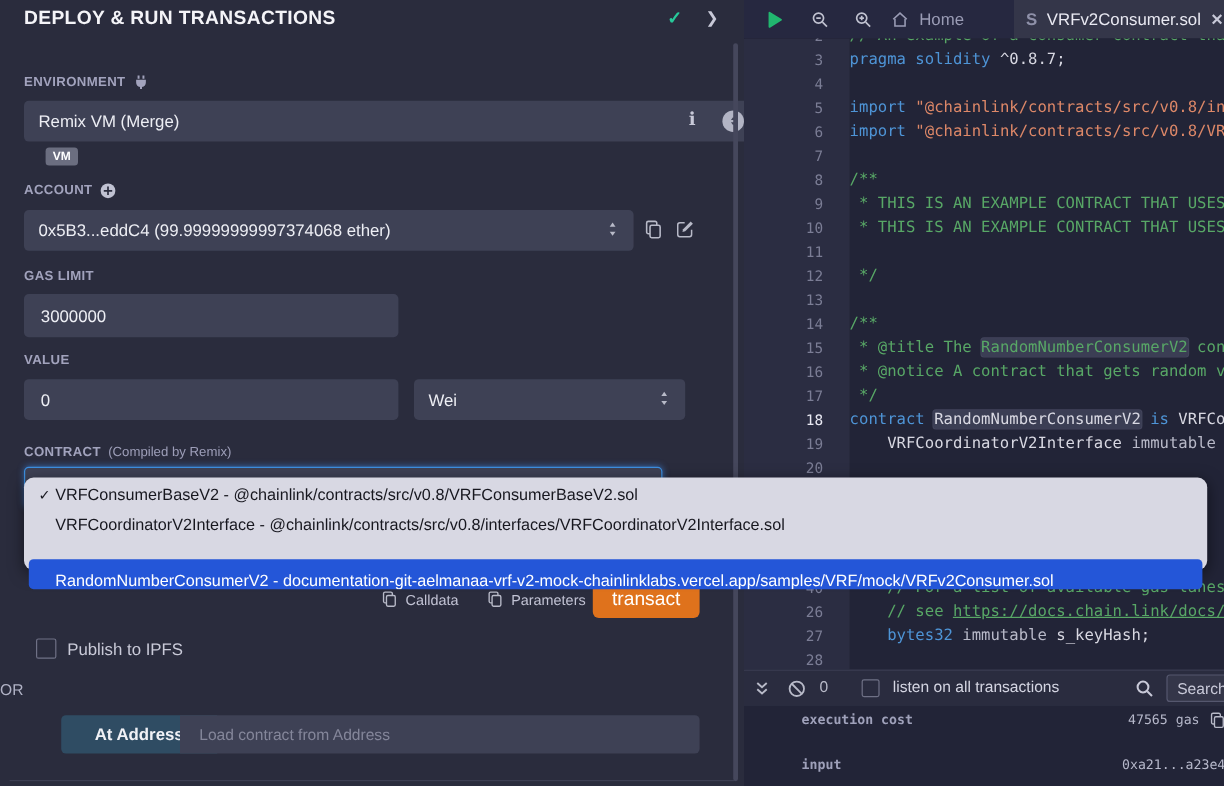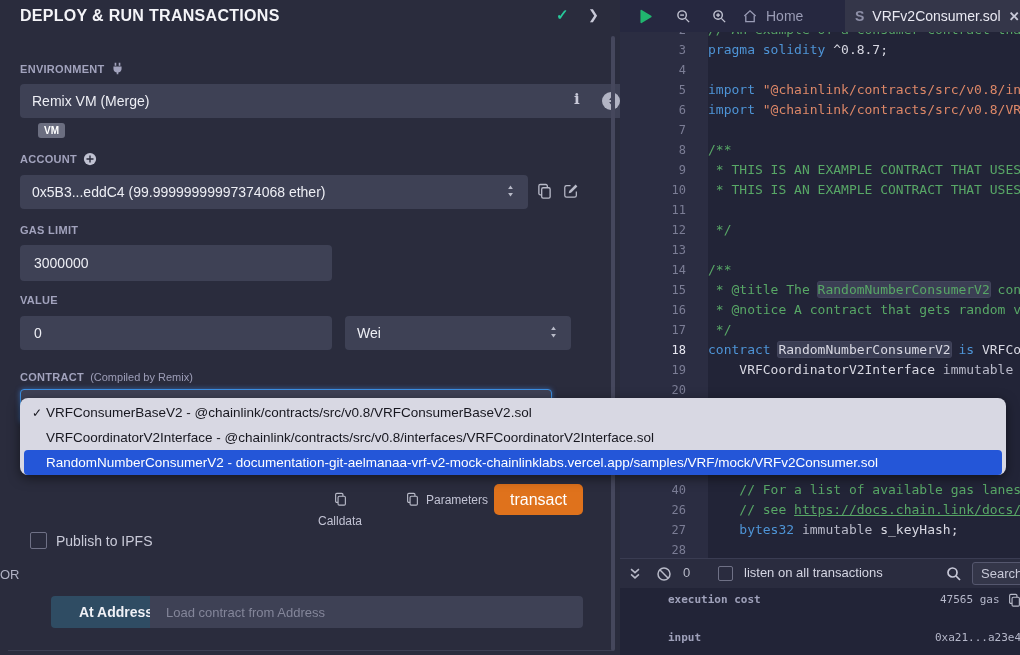--- a/index.html
+++ b/index.html
@@ -76,21 +76,21 @@
   .term-key{position:absolute;left:48px;font:700 11px/16px "DejaVu Sans Mono",monospace;color:#9fa1ba;}
   .term-val{position:absolute;font:11px/16px "DejaVu Sans Mono",monospace;color:#b6b8ca;white-space:nowrap;}
   .term-copy{position:absolute;left:388px;top:1px;}
 
   
   .dropdown{position:absolute;left:20px;top:398px;width:986px;height:77px;background:#d8d8e3;border-radius:8px;
             box-shadow:0 3px 12px rgba(0,0,0,.5);padding-top:2px;box-sizing:border-box;z-index:50;}
   .dd-row{height:25px;display:flex;align-items:center;font-size:13.5px;color:#17171f;padding-left:12px;cursor:pointer;}
   .dd-check{width:14px;font-size:12px;flex:0 0 14px;}
   .dd-label{white-space:nowrap;overflow:hidden;}
-  .dd-row.sel{background:#2456d8;color:#fff;margin:0 4px;border-radius:4px;padding-left:8px;}
+  .dd-row.sel{background:#2456d8;color:#fff;margin:16px 4px;border-radius:4px;padding-left:8px;align-items:flex-end;}
 </style>
 </head>
 <body>
 
 <div class="app">
 
   <div class="left-panel">
     <div class="panel-title">DEPLOY &amp; RUN TRANSACTIONS</div>
     <div class="hdr-check">✓</div>
     <div class="hdr-chev">❯</div>
@@ -161,21 +161,21 @@
       </span>
     </div>
 
     <div class="sec-label" style="top:371px;">
       <span>CONTRACT</span>
       <span class="contract-note">(Compiled by Remix)</span>
     </div>
     <div class="fieldbox contract-select" style="left:20px;top:389px;width:532px;"></div>
 
     <div class="actions-row">
-      <div class="mini-act" style="left:318px;top:2px;flex-direction:column;">
+      <div class="mini-act" style="left:318px;top:2px;">
         <svg width="13" height="15" viewBox="0 0 16 18" fill="none" stroke="#b8bac8" stroke-width="1.4">
             <rect x="5" y="5" width="9" height="11" rx="1.5"></rect>
             <path d="M11 5V3a1.5 1.5 0 0 0-1.5-1.5H3.5A1.5 1.5 0 0 0 2 3v8a1.5 1.5 0 0 0 1.5 1.5H5"></path>
           </svg>
         <span>Calldata</span>
       </div>
       <div class="mini-act" style="left:406px;top:2px;">
         <svg width="13" height="15" viewBox="0 0 16 18" fill="none" stroke="#b8bac8" stroke-width="1.4">
             <rect x="5" y="5" width="9" height="11" rx="1.5"></rect>
             <path d="M11 5V3a1.5 1.5 0 0 0-1.5-1.5H3.5A1.5 1.5 0 0 0 2 3v8a1.5 1.5 0 0 0 1.5 1.5H5"></path>

